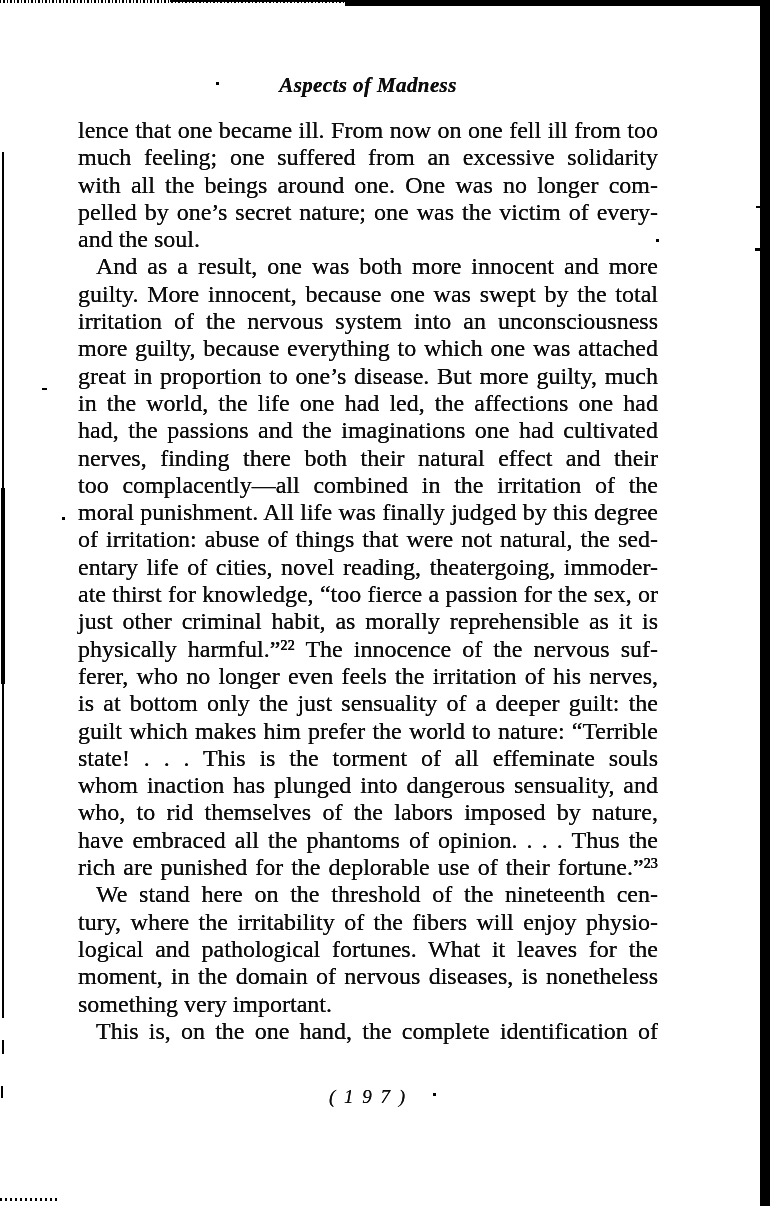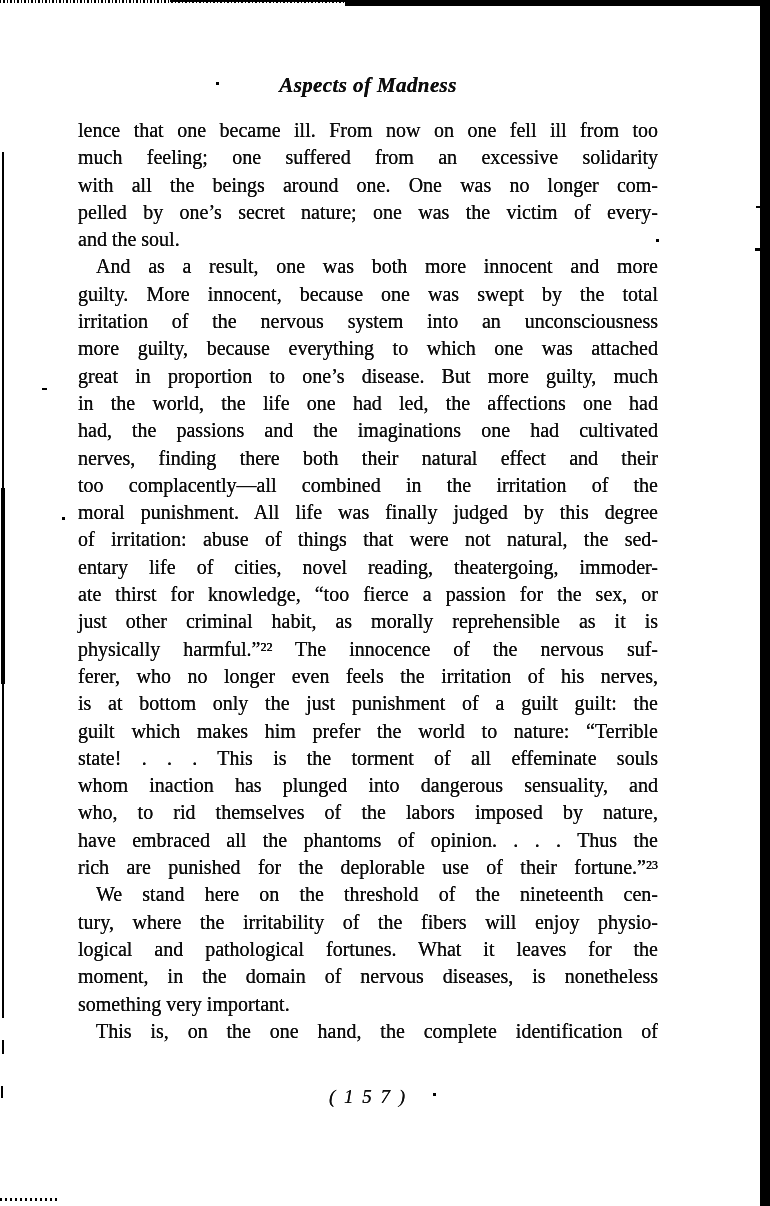--- a/index.html
+++ b/index.html
@@ -45,21 +45,21 @@
     text-align: center;
     font-style: italic;
     font-weight: bold;
     font-size: 21px;
     letter-spacing: 0.4px;
     text-shadow: 0 0 0.5px #000;
   }
   #body-text {
     position: absolute;
     top: 117px; left: 78px; width: 580px;
-    font-size: 20px;
+    font-size: 24px;
     line-height: 27.3px;
     text-shadow: 0 0 0.45px #000;
   }
   .line {
     text-align: justify;
     text-align-last: justify;
   }
   .line.line-left { text-align-last: left; }
   .line.first-indent { padding-left: 18px; }
   #page-number {
@@ -113,34 +113,34 @@
         <div class="line">had, the passions and the imaginations one had cultivated</div>
         <div class="line">nerves, finding there both their natural effect and their</div>
         <div class="line">too complacently—all combined in the irritation of the</div>
         <div class="line">moral punishment. All life was finally judged by this degree</div>
         <div class="line">of irritation: abuse of things that were not natural, the sed-</div>
         <div class="line">entary life of cities, novel reading, theatergoing, immoder-</div>
         <div class="line">ate thirst for knowledge, “too fierce a passion for the sex, or</div>
         <div class="line">just other criminal habit, as morally reprehensible as it is</div>
         <div class="line">physically harmful.”²² The innocence of the nervous suf-</div>
         <div class="line">ferer, who no longer even feels the irritation of his nerves,</div>
-        <div class="line">is at bottom only the just punishment of a guilt guilt: the</div>
+        <div class="line">is at bottom only the just sensuality of a deeper guilt: the</div>
         <div class="line">guilt which makes him prefer the world to nature: “Terrible</div>
         <div class="line">state! . . . This is the torment of all effeminate souls</div>
         <div class="line">whom inaction has plunged into dangerous sensuality, and</div>
         <div class="line">who, to rid themselves of the labors imposed by nature,</div>
         <div class="line">have embraced all the phantoms of opinion. . . . Thus the</div>
         <div class="line">rich are punished for the deplorable use of their fortune.”²³</div>
       </div>
       <div>
         <div class="line first-indent">We stand here on the threshold of the nineteenth cen-</div>
         <div class="line">tury, where the irritability of the fibers will enjoy physio-</div>
         <div class="line">logical and pathological fortunes. What it leaves for the</div>
         <div class="line">moment, in the domain of nervous diseases, is nonetheless</div>
         <div class="line line-left">something very important.</div>
       </div>
       <div>
         <div class="line first-indent">This is, on the one hand, the complete identification of</div>
       </div>
     </div>
-  <div id="page-number">( 1 5 7 )</div>
+  <div id="page-number">( 1 9 7 )</div>
 
 </div>
 
 </body></html>

